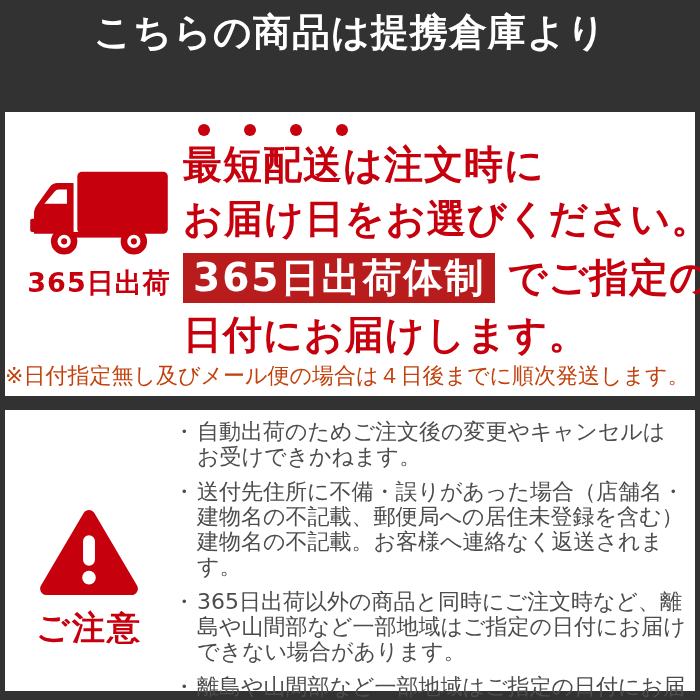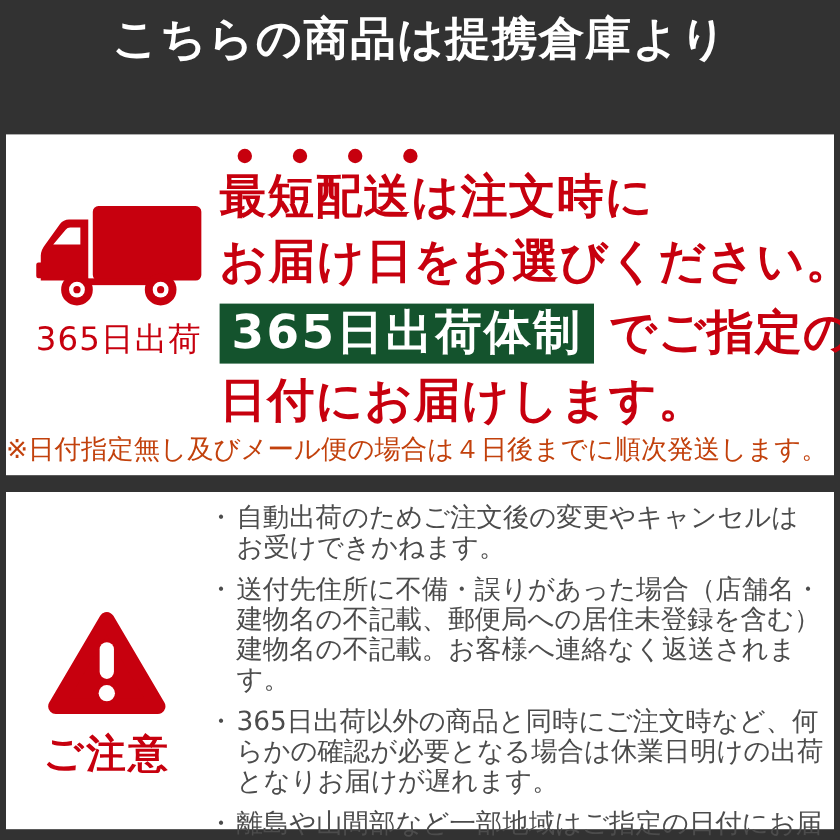--- a/index.html
+++ b/index.html
@@ -24,34 +24,34 @@
     letter-spacing:1px;
   }
   
   .panel{background:#ffffff;margin:0 5px;position:relative;box-sizing:border-box;}
   .middle{height:284px;flex:none;}
   .bottom{height:281px;flex:none;margin-top:14px;display:flex;}
   
   .truck-col{position:absolute;left:16px;top:54px;width:156px;text-align:center;}
   .truck-svg{width:142px;height:98px;display:block;margin:0 auto;}
   .truck-label{
-    font-size:27px;font-weight:normal;color:#c7000e;
+    font-size:27px;font-weight:bold;color:#c7000e;
     margin-top:1px;white-space:nowrap;letter-spacing:1px;
   }
   
   .ship-content{position:absolute;left:178px;top:8px;}
   .dots{display:flex;gap:34px;margin:4px 0 2px 15px;height:12px;}
   .dot{width:12px;height:12px;border-radius:50%;background:#c7000e;flex:none;}
   .red-line{
     color:#c7000e;font-weight:bold;font-size:39px;line-height:54px;
     white-space:nowrap;letter-spacing:1px;
   }
   .hl-row{display:flex;align-items:center;gap:12px;margin:5px 0 3px 0;}
   .hl-box{
-    background:#14532d;color:#ffffff;font-weight:bold;
+    background:#b91c1c;color:#ffffff;font-weight:bold;
     font-size:39px;line-height:48px;padding:1px 10px;
     white-space:nowrap;letter-spacing:2px;flex:none;
   }
   .footnote{
     position:absolute;left:0;right:16px;bottom:6px;
     text-align:right;color:#c2410c;font-size:22px;line-height:28px;
     white-space:nowrap;
   }
   
   .caution-col{width:168px;flex:none;text-align:center;padding-top:96px;box-sizing:border-box;}
@@ -132,21 +132,21 @@
       <li class="bullet">
         <span class="marker">・</span>
         <span class="btext">自動出荷のためご注文後の変更やキャンセルはお受けできかねます。</span>
       </li>
       <li class="bullet">
         <span class="marker">・</span>
         <span class="btext">送付先住所に不備・誤りがあった場合（店舗名・建物名の不記載、郵便局への居住未登録を含む）建物名の不記載。お客様へ連絡なく返送されます。</span>
       </li>
       <li class="bullet">
         <span class="marker">・</span>
-        <span class="btext">365日出荷以外の商品と同時にご注文時など、何らかの確認が必要となる場合は休業日明けの出荷となりお届けが遅れます。</span>
+        <span class="btext">365日出荷以外の商品と同時にご注文時など、離島や山間部など一部地域はご指定の日付にお届けできない場合があります。</span>
       </li>
       <li class="bullet">
         <span class="marker">・</span>
         <span class="btext">離島や山間部など一部地域はご指定の日付にお届けできない場合があります。</span>
       </li>
     </ul>
   </div>
 
 </div>
 

